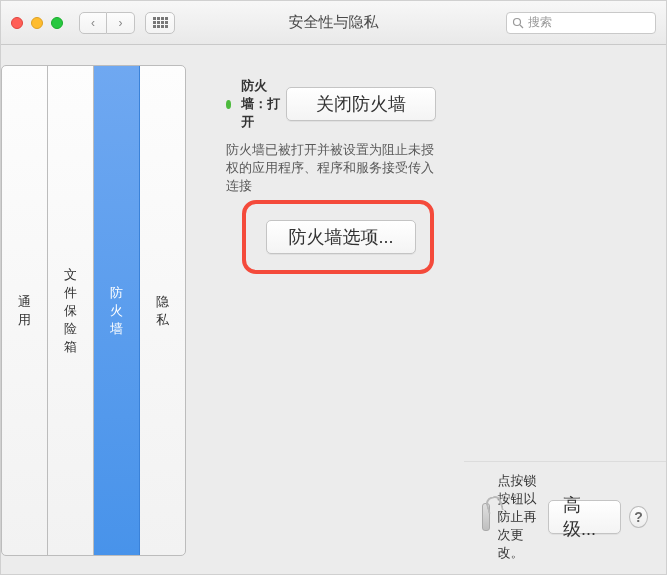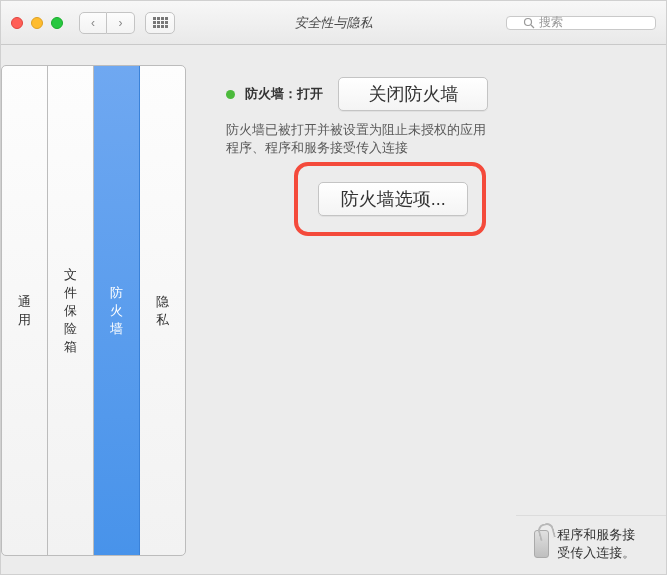--- a/index.html
+++ b/index.html
@@ -11,22 +11,22 @@
     .dot.close { background: #ff5f57; border: 0.5px solid #e0443e; }
     .dot.min { background: #febc2e; border: 0.5px solid #dea123; }
     .dot.max { background: #28c840; border: 0.5px solid #1aad2b; }
     .nav-group { display: flex; margin-left: 16px; }
     .nav-btn { width: 28px; height: 22px; background: linear-gradient(#fcfcfc, #f3f3f3); border: 1px solid #c4c4c4; display: flex; align-items: center; justify-content: center; font-size: 12px; color: #888; }
     .nav-btn:first-child { border-radius: 5px 0 0 5px; }
     .nav-btn:last-child { border-radius: 0 5px 5px 0; border-left: none; }
     .grid-btn { width: 30px; height: 22px; margin-left: 10px; background: linear-gradient(#fcfcfc, #f3f3f3); border: 1px solid #c4c4c4; border-radius: 5px; display: flex; align-items: center; justify-content: center; }
     .grid-icon { display: grid; grid-template-columns: repeat(4, 3px); grid-template-rows: repeat(3, 3px); gap: 1px; }
     .grid-icon span { background: #777; width: 3px; height: 3px; }
-    .title { position: absolute; left: 50%; transform: translateX(-50%); color: #4a4a4a; font-size: 13px; font-style: italic; }
-    .search { margin-left: auto; width: 150px; height: 14px; background: #fff; border: 1px solid #c9c9c9; border-radius: 4px; display: flex; align-items: center; padding: 0 16px; color: #999; font-size: 12px; }
+    .title { position: absolute; left: 50%; transform: translateX(-50%); color: #4a4a4a; font-size: 15px; }
+    .search { margin-left: auto; width: 150px; height: 22px; background: #fff; border: 1px solid #c9c9c9; border-radius: 4px; display: flex; align-items: center; padding: 0 5px; color: #999; font-size: 12px; }
     .search svg { margin-right: 4px; flex-shrink: 0; }
     .content { flex: 1; display: flex; padding: 20px 0 0 0; position: relative; }
     .tabs-wrap { display: flex; justify-content: center; margin-bottom: 18px; }
     .tabs { display: flex; border-radius: 5px; overflow: hidden; border: 1px solid #bcbcbc; background: linear-gradient(#fdfdfd, #f2f2f2); }
     .tab { padding: 3px 16px; font-size: 13px; border-right: 1px solid #bcbcbc; color: #333; display: flex; align-items: center; }
     .tab:last-child { border-right: none; }
     .tab.active { background: linear-gradient(#6fa8f1, #4893ea); color: #fff; border-right: 1px solid #3a82d9; }
     .main { padding: 12px 28px; }
     .row1 { display: flex; align-items: center; justify-content: space-between; margin-bottom: 10px; }
     .status { display: flex; align-items: center; gap: 10px; padding-left: 12px; font-weight: bold; }
@@ -107,18 +107,22 @@
       <div class="options-wrap">
         <div class="highlight">
           <div class="mac-btn">防火墙选项...</div>
         </div>
       </div>
     </div>
 
     <div class="footer">
       <div class="lock-wrap">
         <div class="lock-icon"></div>
-        <span>程序和服务接受传入连接。</span>
+        <span>点按锁按钮以防止再次更改。</span>
+      </div>
+      <div class="advanced">
+        <div class="mac-btn small">高级...</div>
+        <div class="help">?</div>
       </div>
     </div>
 
   </div>
 </div>
 
 </body></html>

